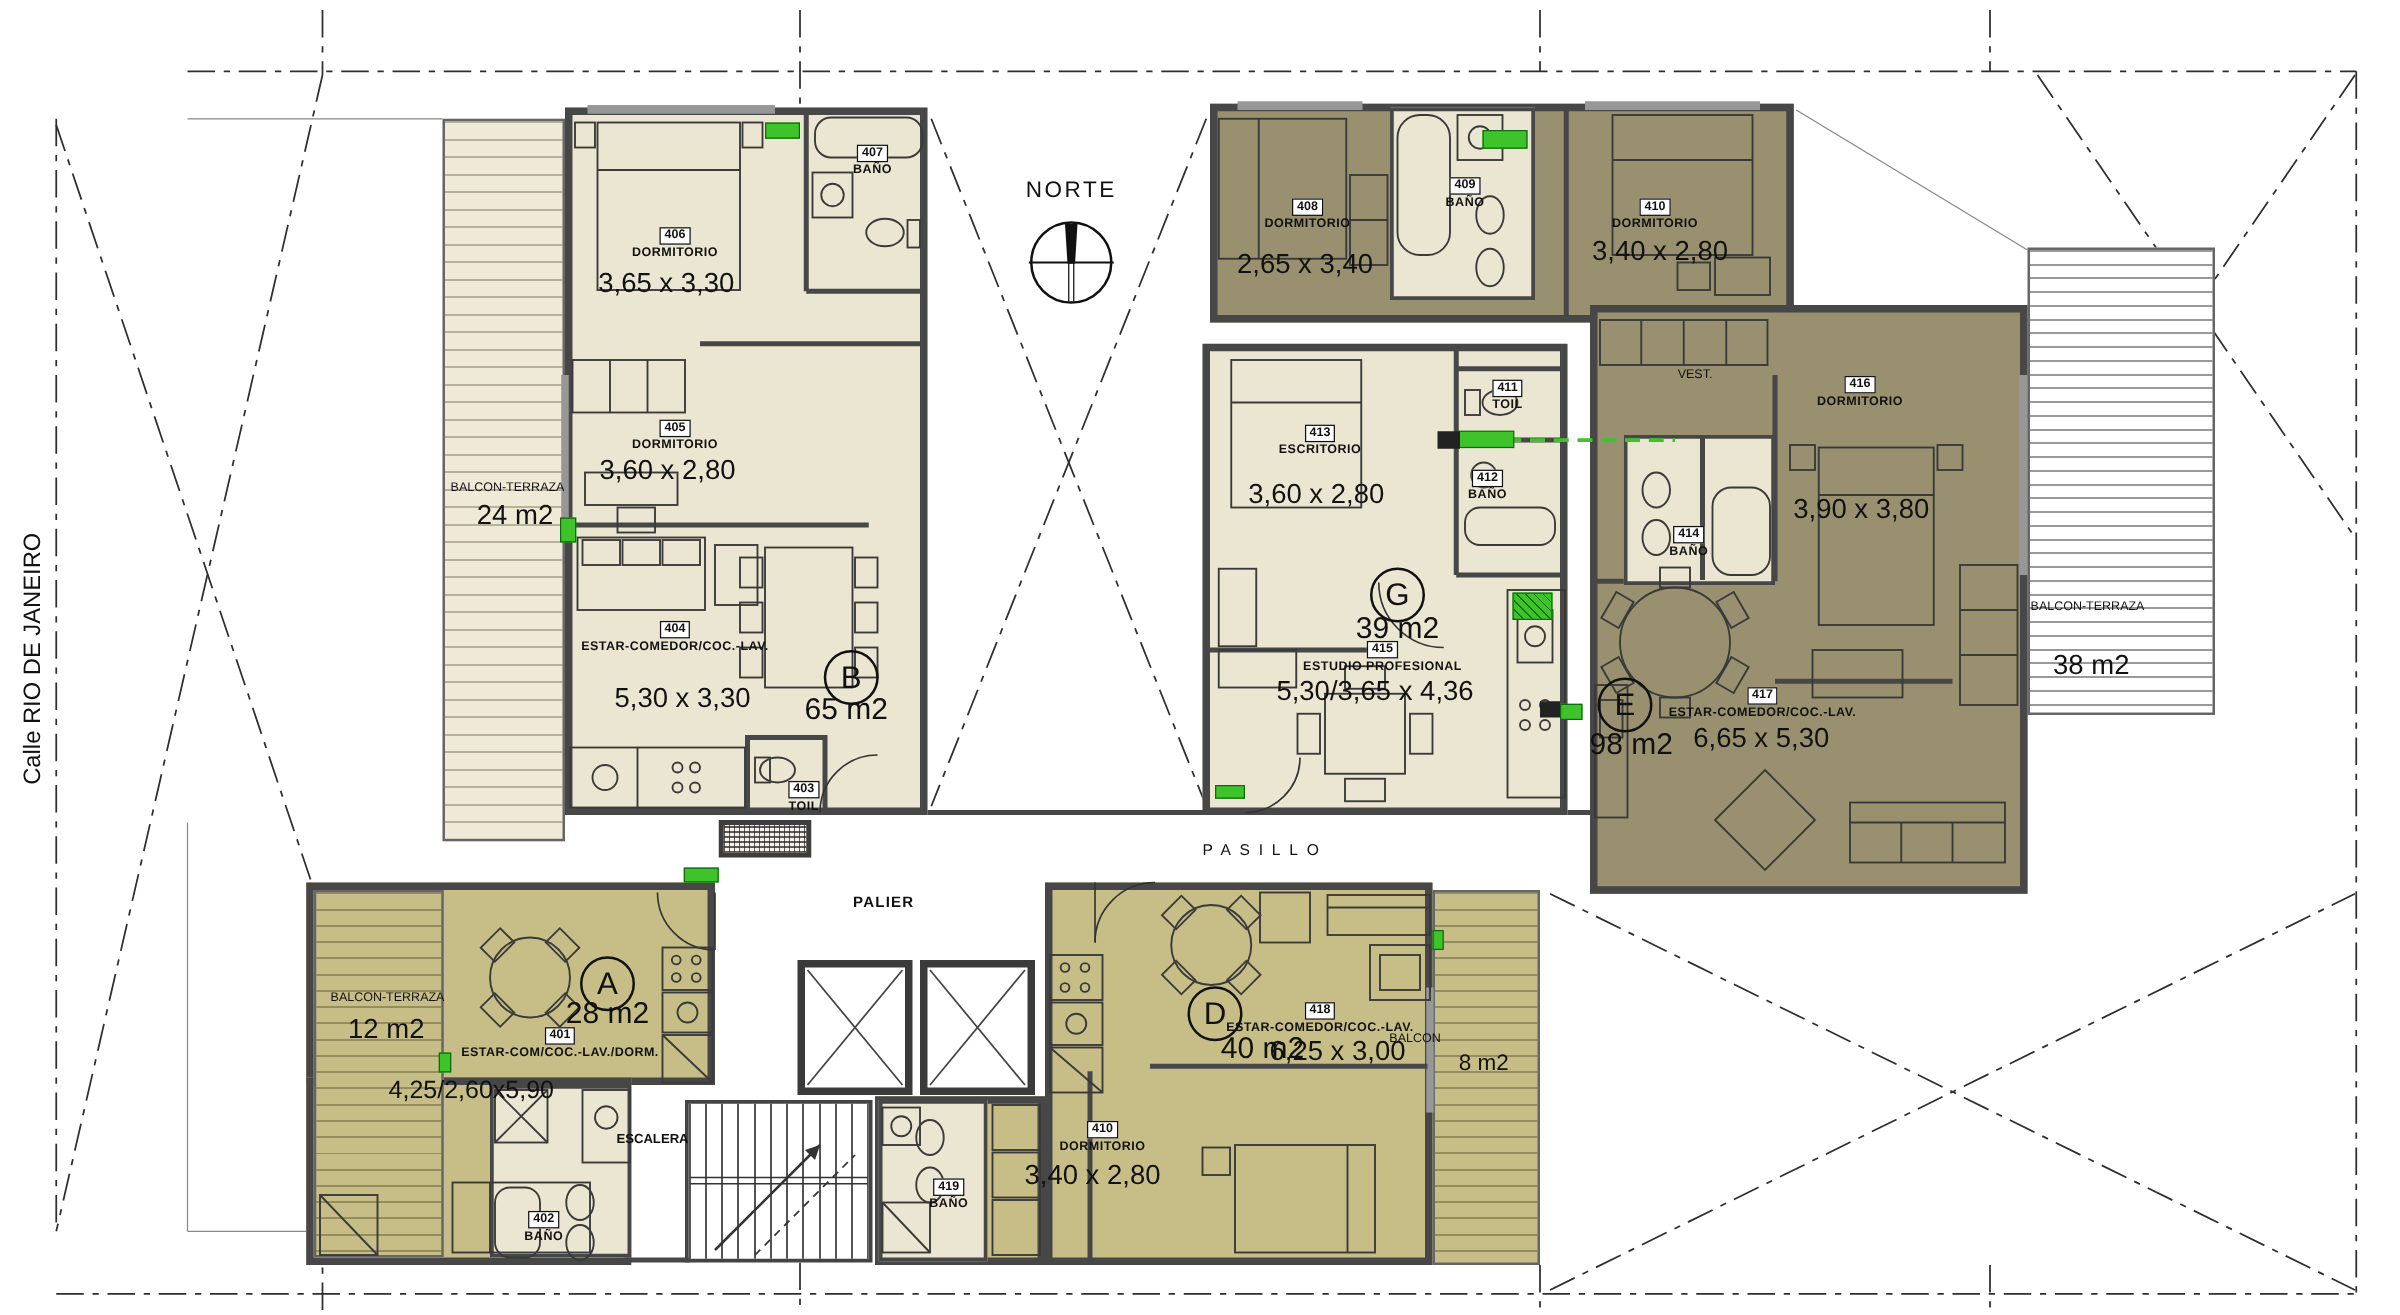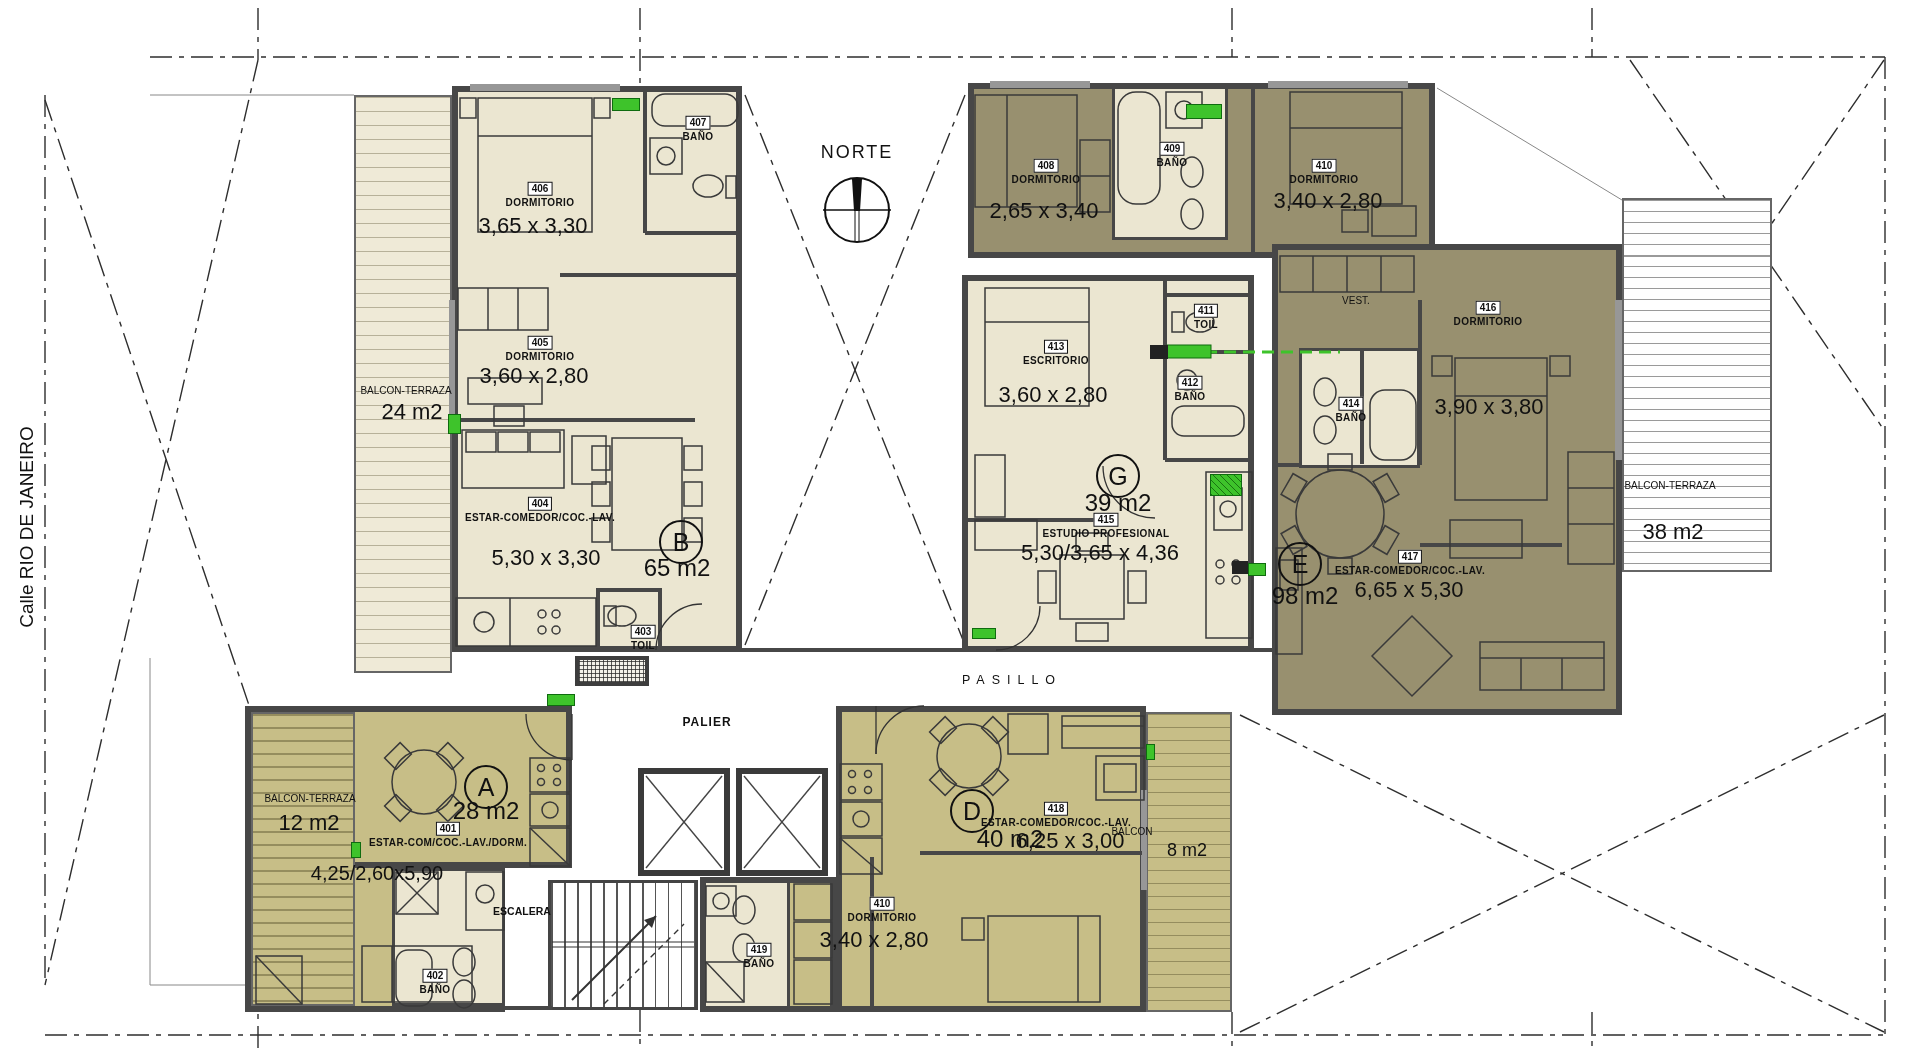--- a/index.html
+++ b/index.html
@@ -412,21 +412,21 @@
     <span class="numbox">410</span>
     <span class="rname">DORMITORIO</span>
   </div>
   <div class="lbl dims" style="left:1328px;top:201px;">3,40 x 2,80</div>
   <div class="lbl bname" style="left:1356px;top:301px;">VEST.</div>
   <div class="lbl" style="left:1488px;top:312px;">
     <span class="numbox">416</span>
     <span class="rname">DORMITORIO</span>
   </div>
   <div class="lbl dims" style="left:1489px;top:359px;margin-top:48px;">3,90 x 3,80</div>
-  <div class="lbl" style="left:1351px;top:408px;z-index:31;text-align:center;">
+  <div class="lbl" style="left:1351px;top:432px;z-index:31;text-align:center;">
     <span class="numbox">414</span>
     <span class="rname">BAÑO</span>
   </div>
   <div class="circle" style="left:1300px;top:564px;">E</div>
   <div class="lbl area" style="left:1305px;top:596px;">98 m2</div>
   <div class="lbl" style="left:1410px;top:561px;">
     <span class="numbox">417</span>
     <span class="rname">ESTAR-COMEDOR/COC.-LAV.</span>
   </div>
   <div class="lbl dims" style="left:1409px;top:590px;">6,65 x 5,30</div>

